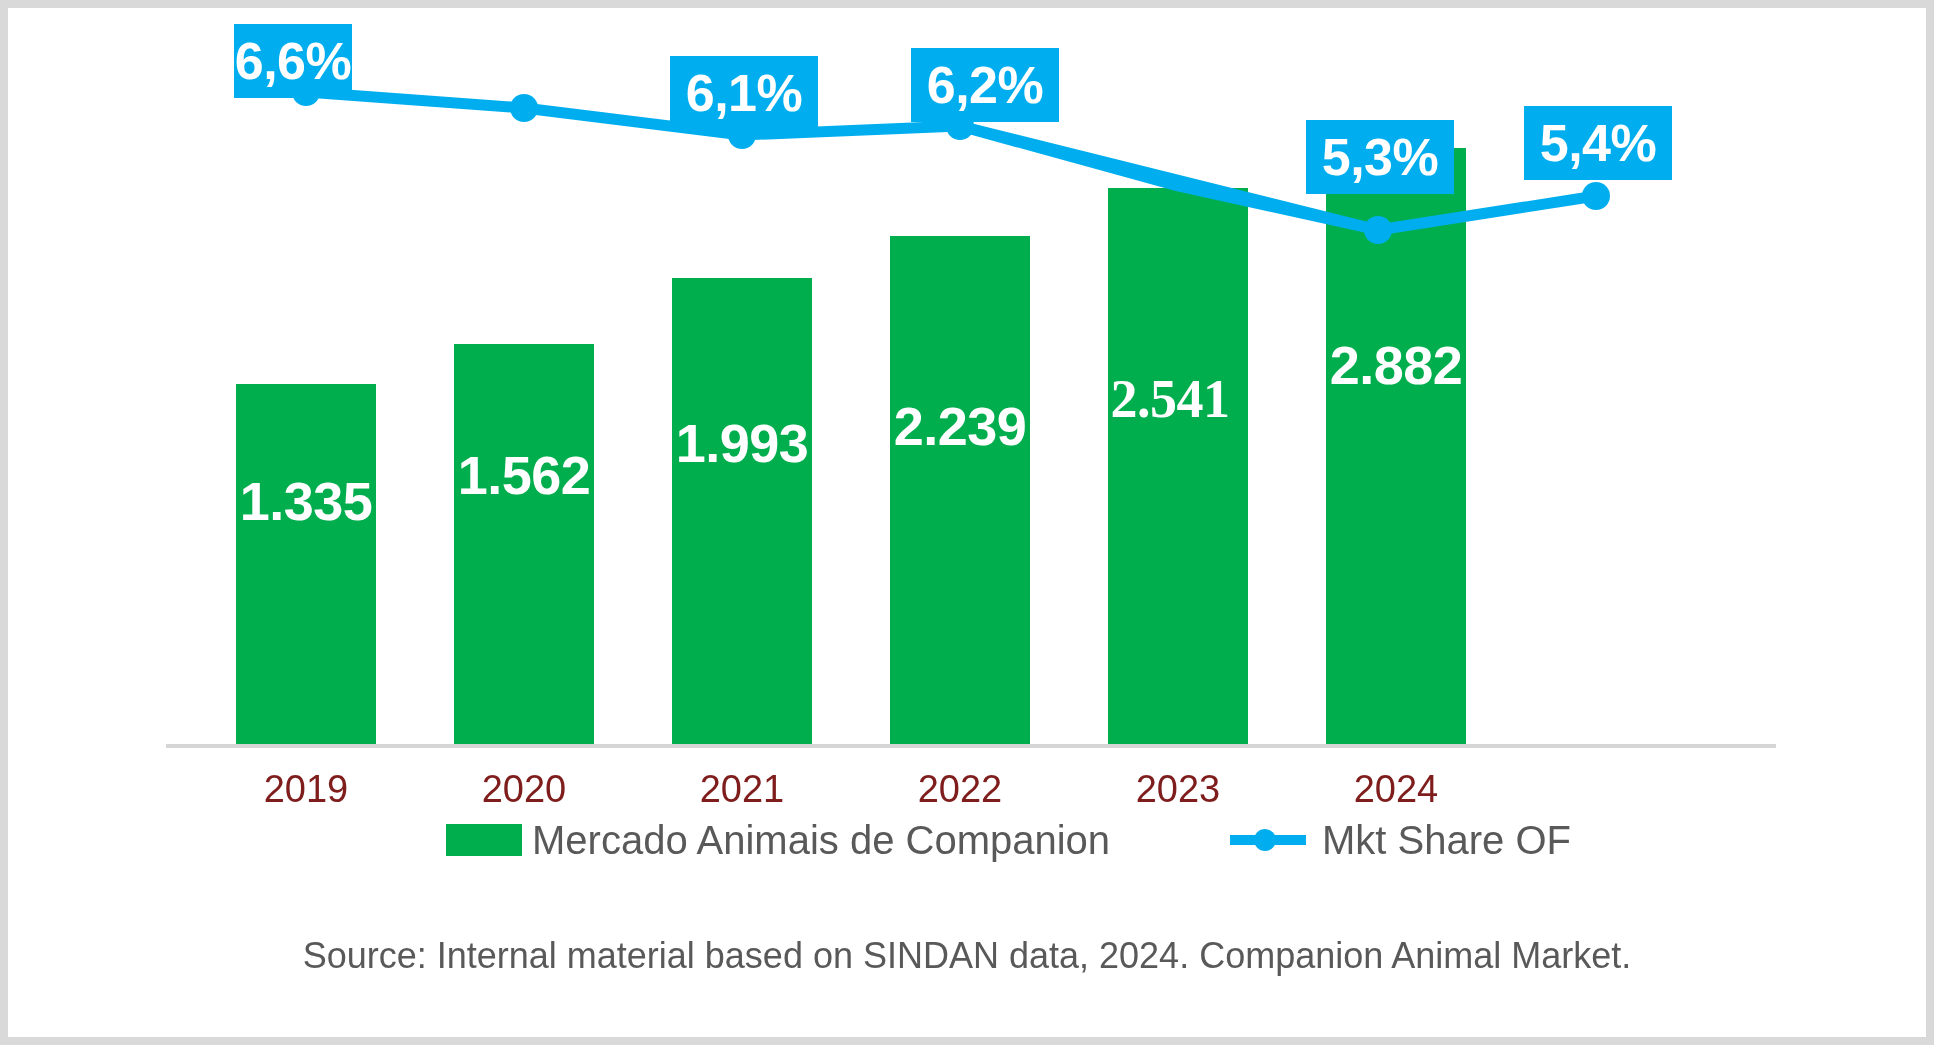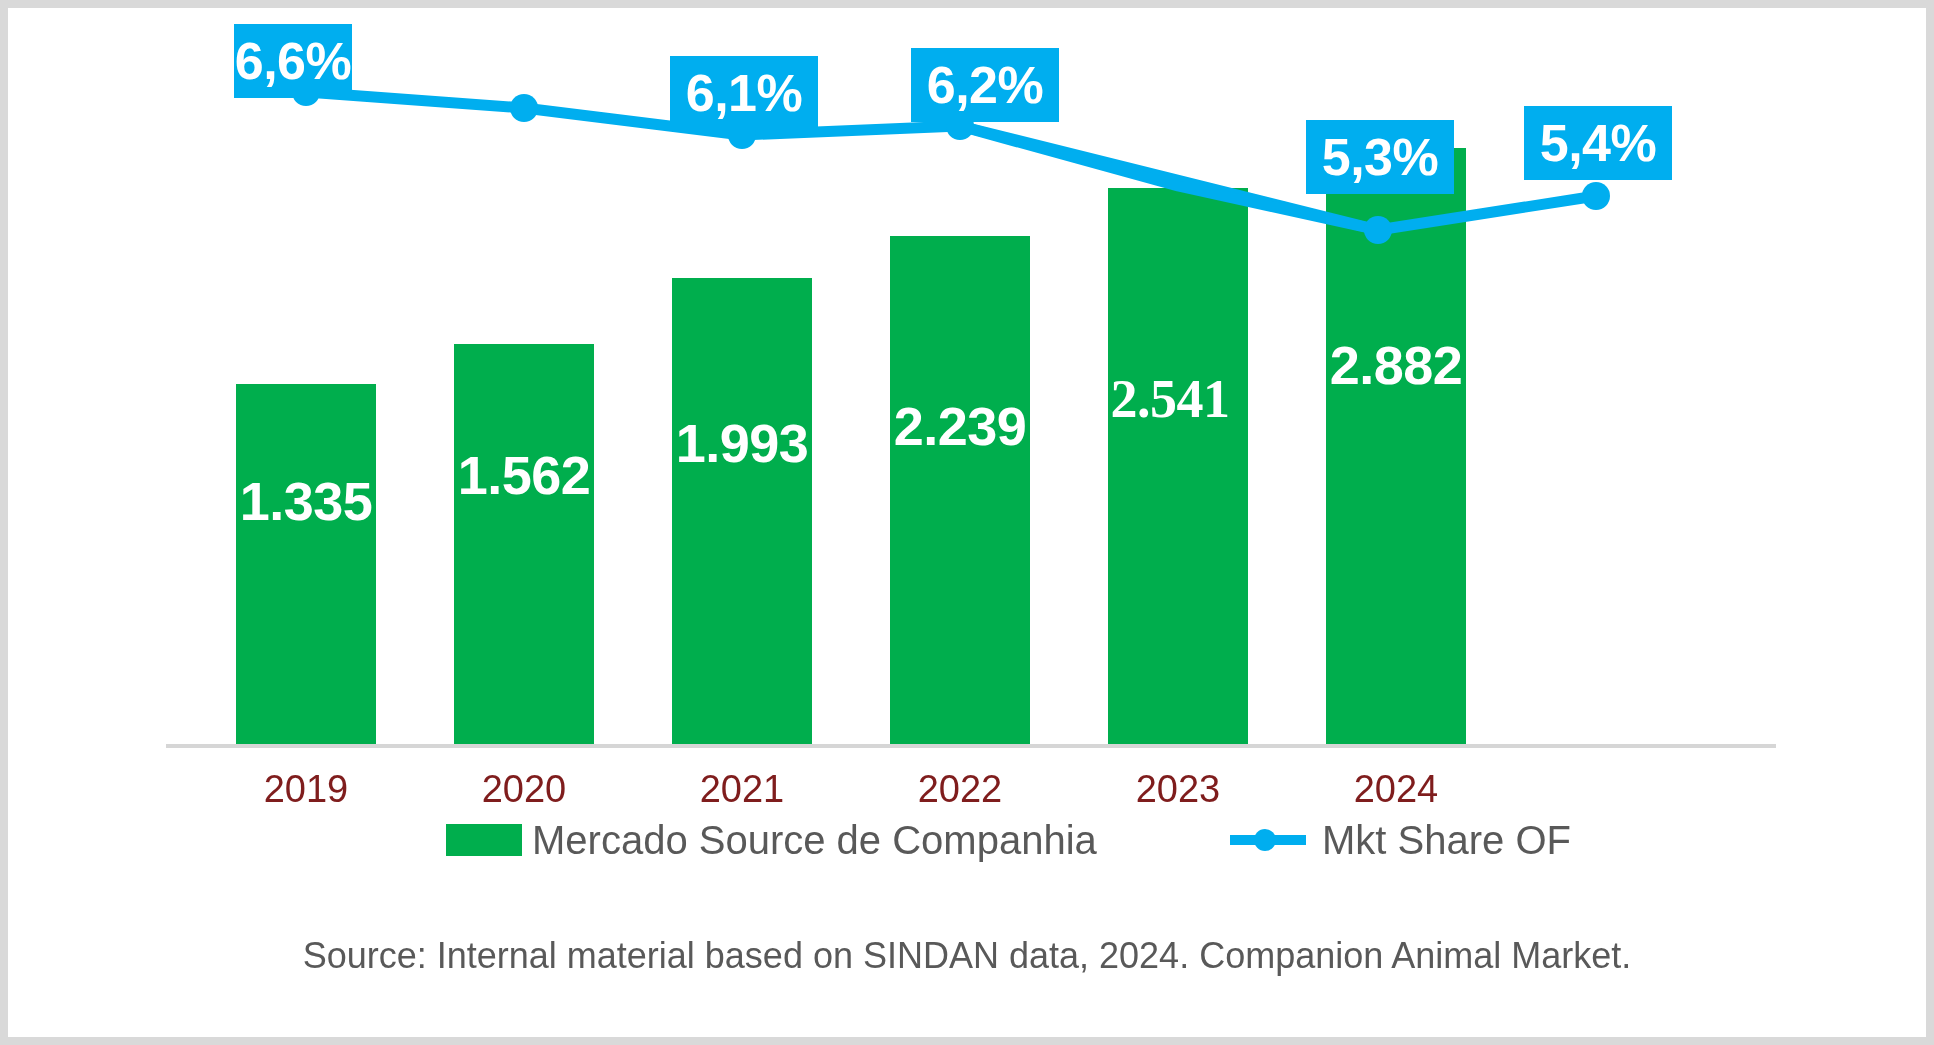--- a/index.html
+++ b/index.html
@@ -203,21 +203,21 @@
       <div class="x-tick" style="left:446px; top:762px; width:140px;">2020</div>
       <div class="x-tick" style="left:664px; top:762px; width:140px;">2021</div>
       <div class="x-tick" style="left:882px; top:762px; width:140px;">2022</div>
       <div class="x-tick" style="left:1100px; top:762px; width:140px;">2023</div>
       <div class="x-tick" style="left:1318px; top:762px; width:140px;">2024</div>
     </div>
 
     <div id="legend">
       <div class="legend-item" style="left:438px; top:0px;">
         <span class="legend-swatch-bar"></span>
-        <span class="legend-label">Mercado Source de Companhia</span>
+        <span class="legend-label">Mercado Animais de Companion</span>
       </div>
 
       <div class="legend-item" style="left:1222px; top:0px;gap:8px;">
         <span class="legend-swatch-line">
           <span class="lsl-bar"></span>
           <span class="lsl-dot"></span>
         </span>
         <span class="legend-label">Mkt Share OF</span>
       </div>
     </div>

